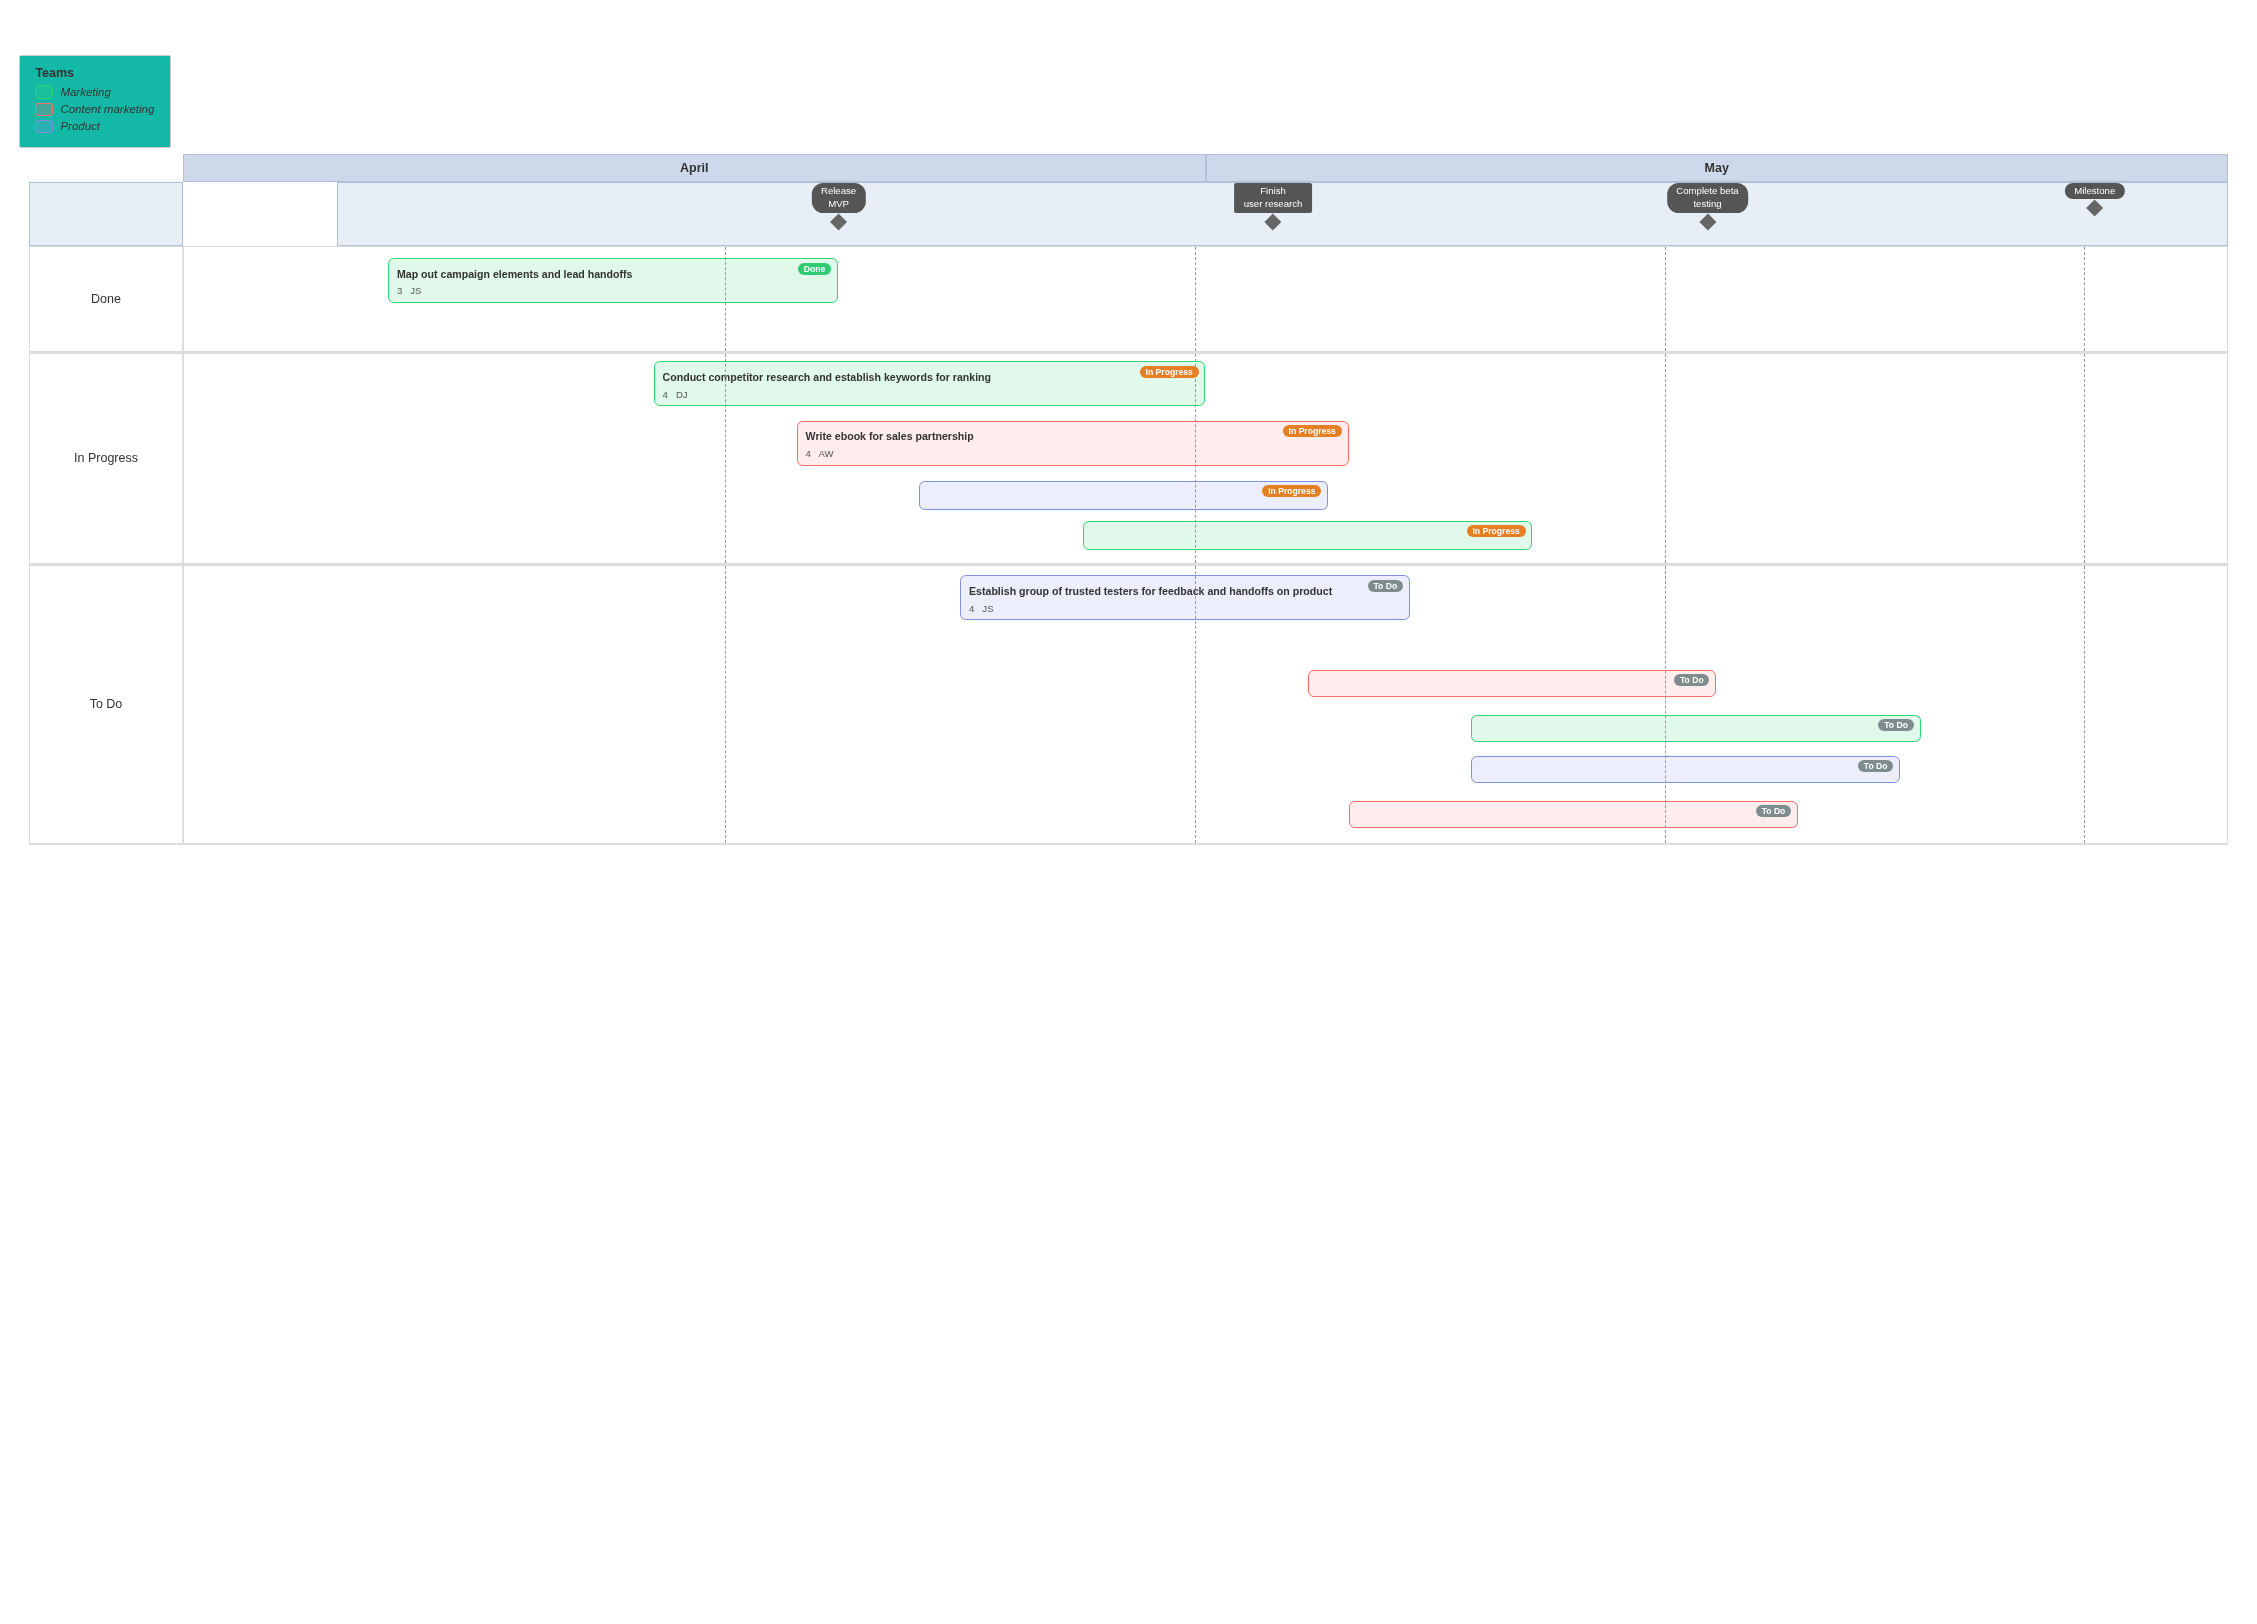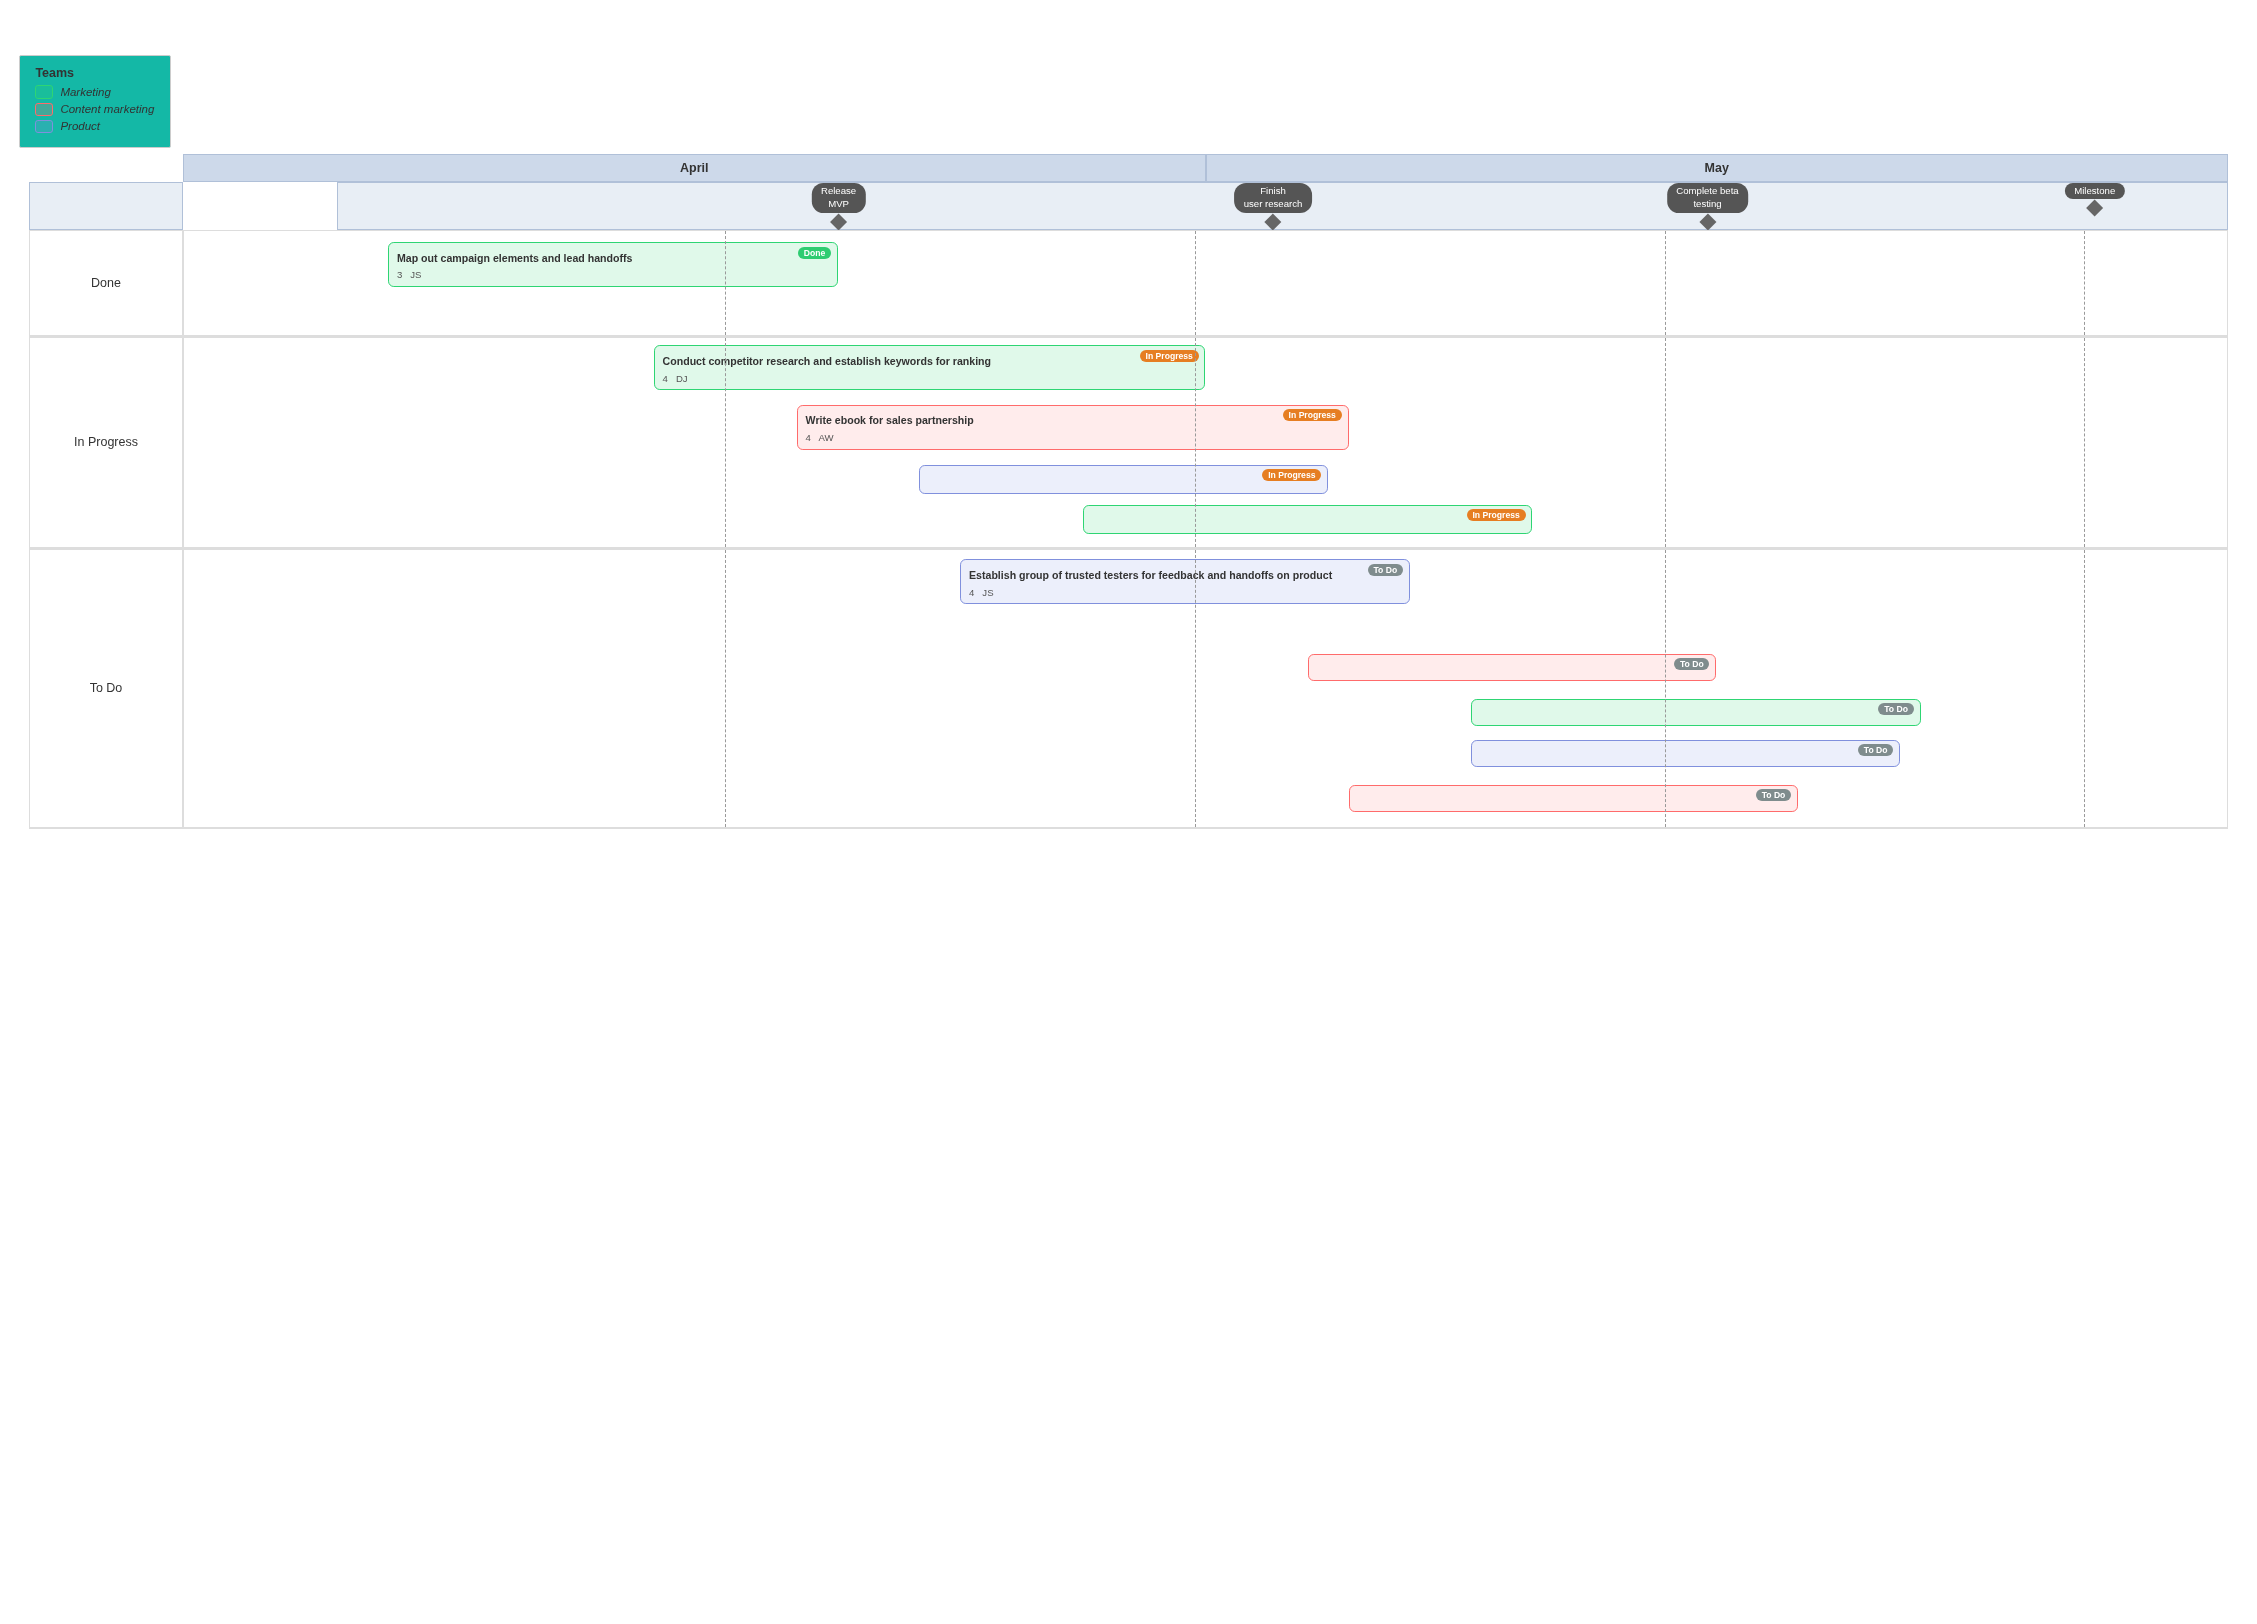--- a/index.html
+++ b/index.html
@@ -55,21 +55,21 @@
       font-weight: bold;
       font-size: 12.5px;
       border: 1px solid #b0c0d8;
     }
 
     
     .milestones-row {
       display: flex;
       margin-left: 154px;
       position: relative;
-      height: 48px;
+      height: 64px;
       background: #e8eef5;
       border: 1px solid #b0c0d8;
     }
     .row-label {
       width: 154px;
       min-height: 96px;
       display: flex;
       align-items: center;
       justify-content: center;
       font-size: 12.5px;
@@ -180,21 +180,21 @@
   <div style="display:flex;">
     <div style="width:154px; flex-shrink:0; background:#e8eef5; border:1px solid #b0c0d8;"></div>
     <div class="milestones-row" style="flex:1; position:relative;">
 
       <div class="milestone-marker" style="position:absolute; left:26.5%; top:0; display:flex; flex-direction:column; align-items:center; transform:translateX(-50%);">
         <div style="background:#555; color:#fff; border-radius:11.5px; padding:2.9px 9.6px; font-size:9.6px; text-align:center; line-height:1.3;">Release<br>MVP</div>
         <div style="width:11.5px; height:11.5px; background:#666; transform:rotate(45deg); margin-top:2.9px;"></div>
       </div>
 
       <div class="milestone-marker" style="position:absolute; left:49.5%; top:0; display:flex; flex-direction:column; align-items:center; transform:translateX(-50%);">
-        <div style="background:#555; color:#fff; border-radius:12px; padding:2.9px 9.6px; font-size:9.6px; text-align:center; line-height:1.3;">Finish<br>user research</div>
+        <div style="background:#555; color:#fff; border-radius:2px; padding:2.9px 9.6px; font-size:9.6px; text-align:center; line-height:1.3;">Finish<br>user research</div>
         <div style="width:11.5px; height:11.5px; background:#666; transform:rotate(45deg); margin-top:2.9px;"></div>
       </div>
 
       <div class="milestone-marker" style="position:absolute; left:72.5%; top:0; display:flex; flex-direction:column; align-items:center; transform:translateX(-50%);">
         <div style="background:#555; color:#fff; border-radius:11.5px; padding:2.9px 9.6px; font-size:9.6px; text-align:center; line-height:1.3;">Complete beta<br>testing</div>
         <div style="width:11.5px; height:11.5px; background:#666; transform:rotate(45deg); margin-top:2.9px;"></div>
       </div>
 
       <div class="milestone-marker" style="position:absolute; left:93%; top:0; display:flex; flex-direction:column; align-items:center; transform:translateX(-50%);">
         <div style="background:#555; color:#fff; border-radius:11.5px; padding:2.9px 9.6px; font-size:9.6px; text-align:center;">Milestone</div>

